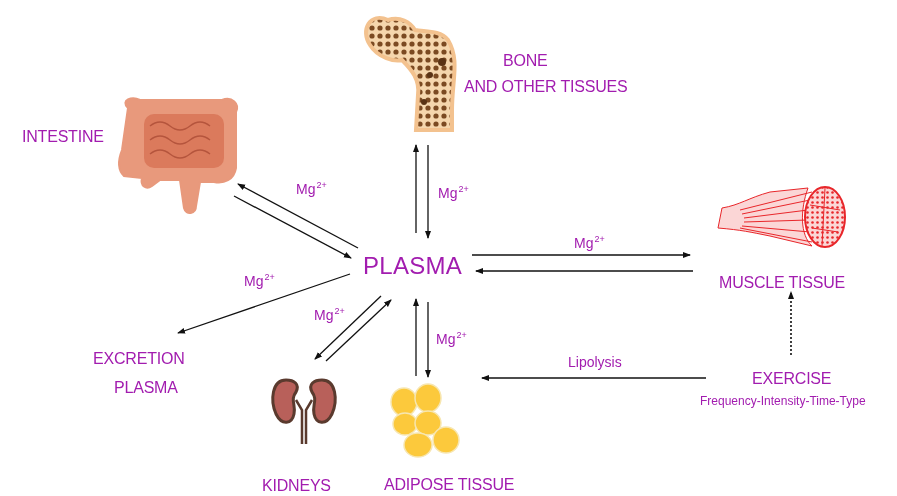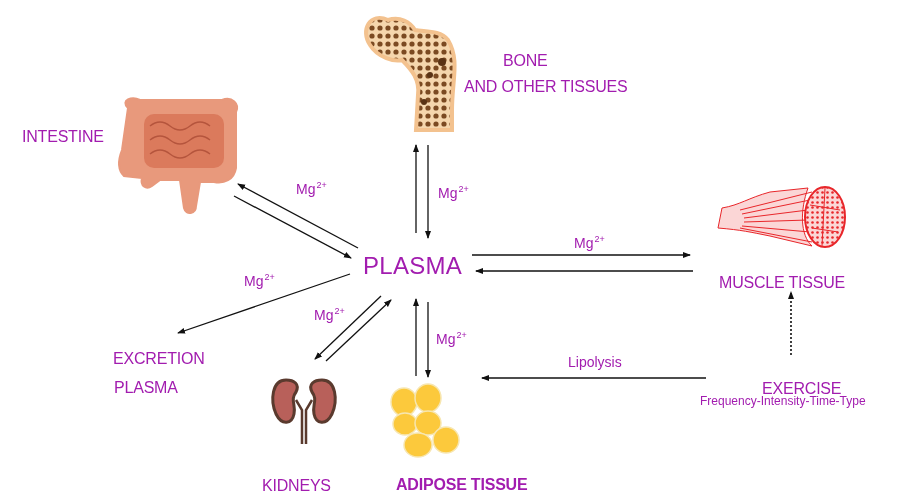--- a/index.html
+++ b/index.html
@@ -93,27 +93,27 @@
 
 <div class="lbl plasma" style="left:363px; top:252px;">PLASMA</div>
 
 <div class="lbl big" style="left:503px; top:52px;">BONE</div>
 <div class="lbl big" style="left:456px; top:78px;margin-left:8px;">AND OTHER TISSUES</div>
 
 <div class="lbl big" style="left:22px; top:128px;text-align:center;">INTESTINE</div>
 
 <div class="lbl big" style="left:719px; top:274px;">MUSCLE TISSUE</div>
 
-<div class="lbl big" style="left:93px; top:350px;margin-left:20px;">EXCRETION</div>
+<div class="lbl big" style="left:93px; top:350px;">EXCRETION</div>
 <div class="lbl big" style="left:114px; top:379px;">PLASMA</div>
 
 <div class="lbl big" style="left:262px; top:477px;">KIDNEYS</div>
-<div class="lbl big" style="left:396px; top:476px;font-weight:bold;">ADIPOSE TISSUE</div>
+<div class="lbl big" style="left:384px; top:476px;">ADIPOSE TISSUE</div>
 
-<div class="lbl big" style="left:752px; top:380px;margin-left:10px;">EXERCISE</div>
+<div class="lbl big" style="left:752px; top:370px;">EXERCISE</div>
 <div class="lbl small" style="left:700px; top:394px;">Frequency-Intensity-Time-Type</div>
 
 <div class="lbl mg" style="left:296px; top:180px;"><span>Mg</span><sup>2+</sup></div>
 <div class="lbl mg" style="left:438px; top:184px;"><span>Mg</span><sup>2+</sup></div>
 <div class="lbl mg" style="left:574px; top:234px;"><span>Mg</span><sup>2+</sup></div>
 <div class="lbl mg" style="left:244px; top:272px;"><span>Mg</span><sup>2+</sup></div>
 <div class="lbl mg" style="left:314px; top:306px;"><span>Mg</span><sup>2+</sup></div>
 <div class="lbl mg" style="left:436px; top:330px;"><span>Mg</span><sup>2+</sup></div>
 
 <div class="lbl mg" style="left:568px; top:354px;">Lipolysis</div>

